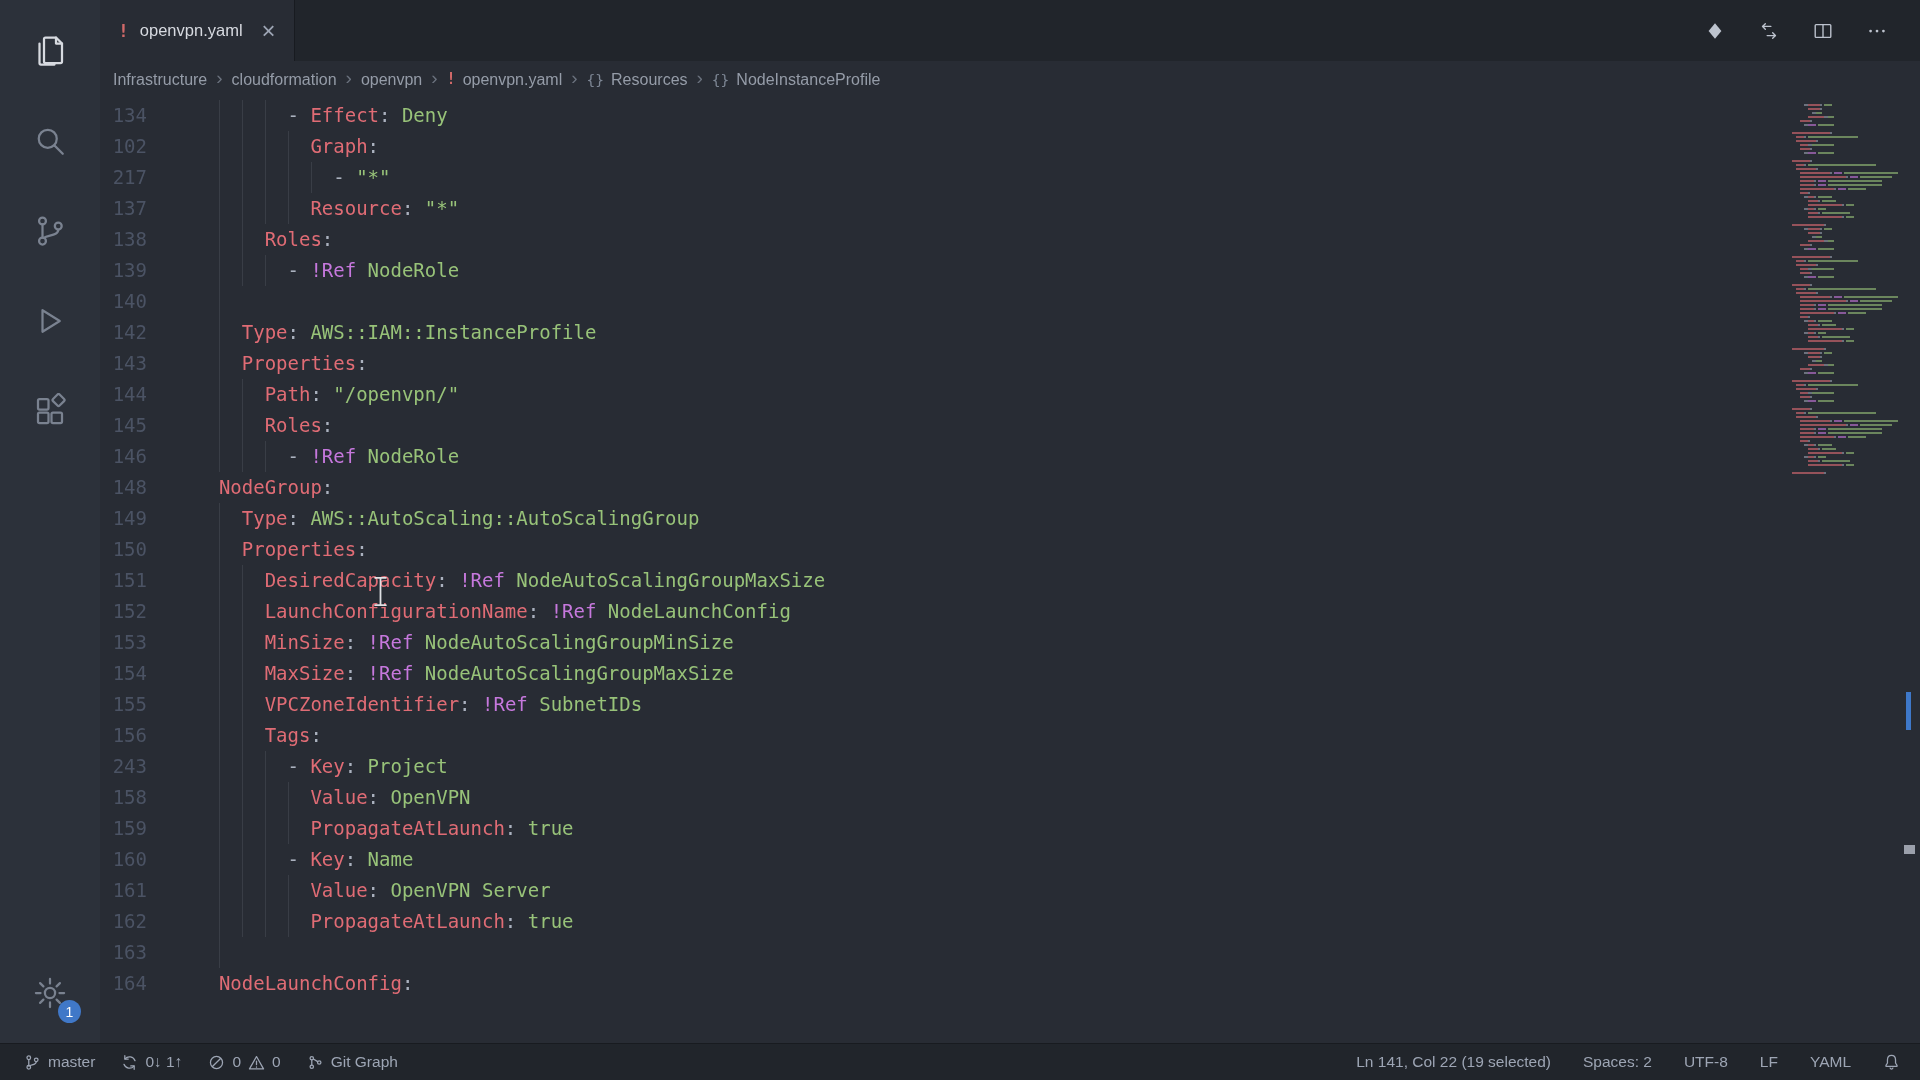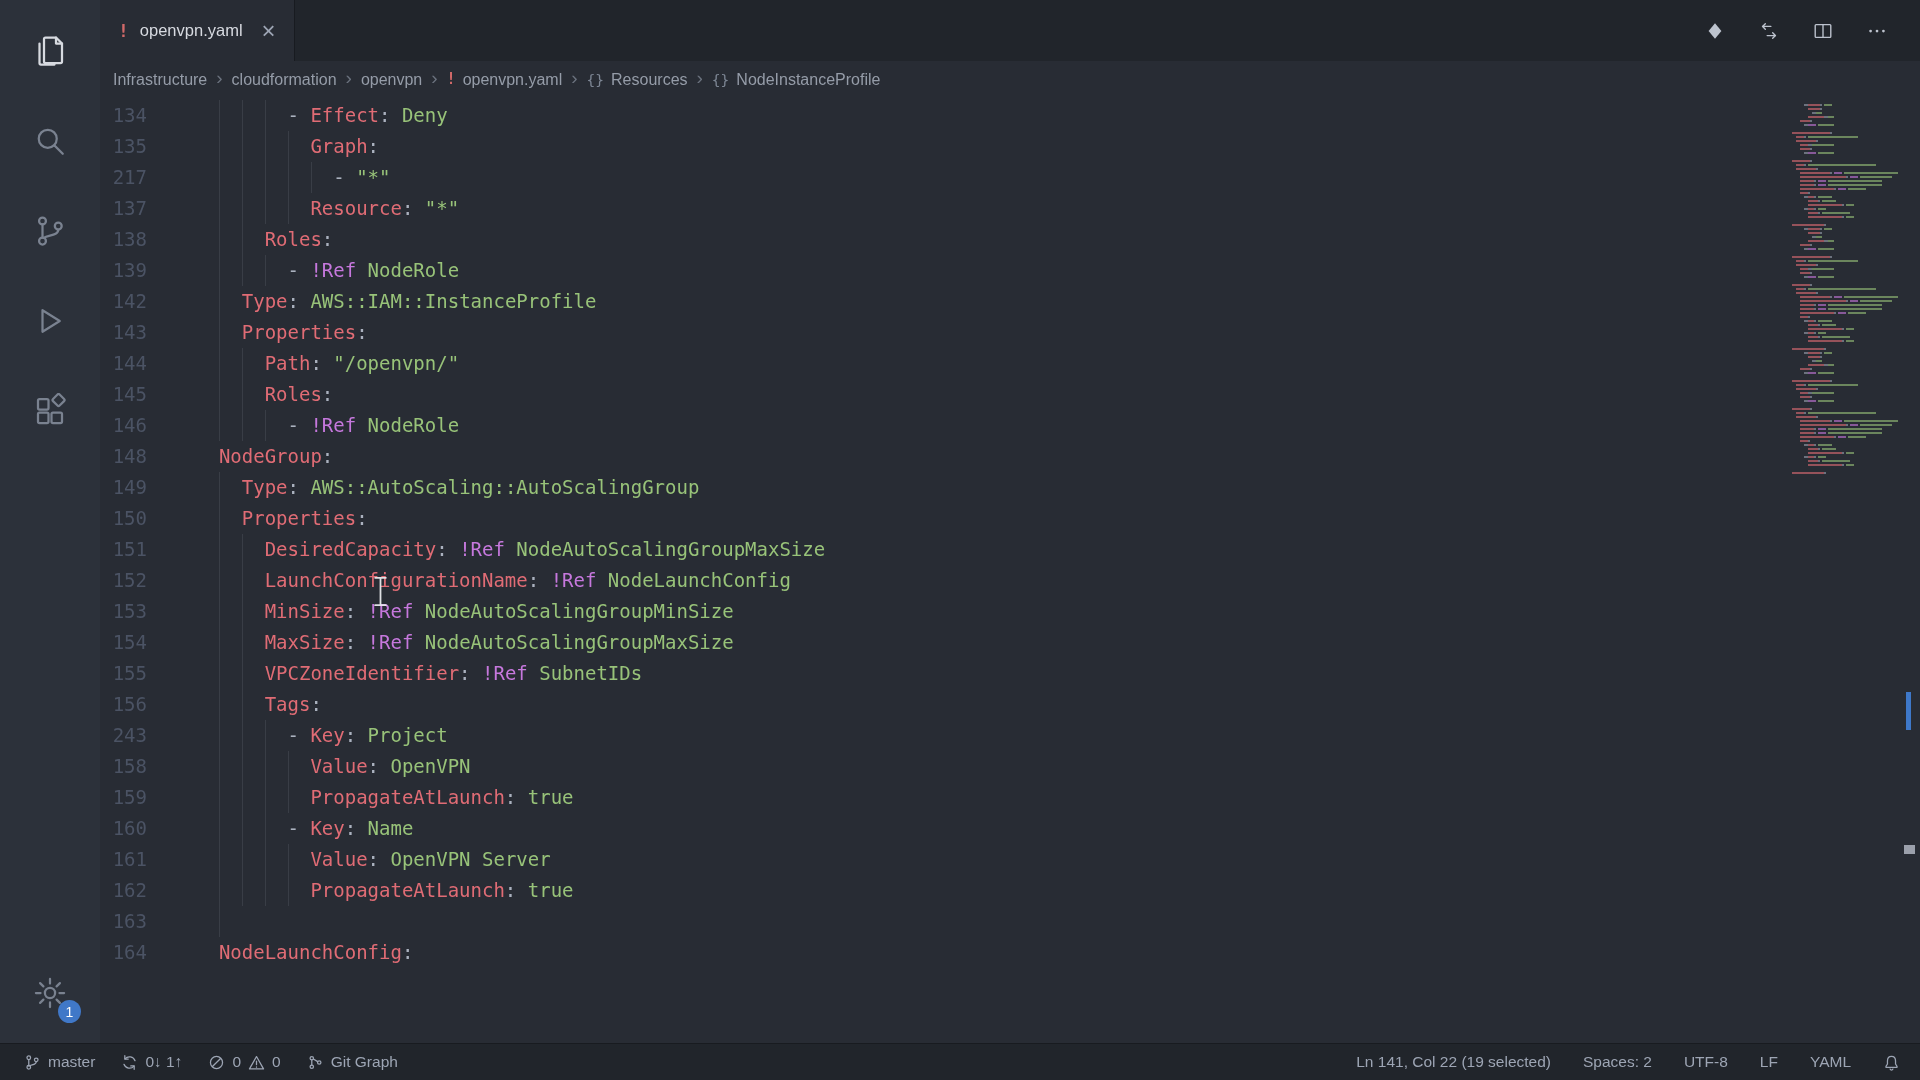--- a/index.html
+++ b/index.html
@@ -49,21 +49,21 @@
 .minimap{position:absolute;top:6px;right:22px;width:116px;bottom:0;overflow:hidden;padding-left:6px;cursor:pointer}
 .mrow{display:flex;height:2px;margin-bottom:2px}
 .mrow span{display:block;height:2px;flex:none}
 .ruler{position:absolute;top:0;right:0;width:22px;bottom:0}
 .mark-blue{position:absolute;right:9px;width:5px;top:594px;height:38px;background:#3e78c9}
 .mark-sq{position:absolute;right:5px;width:11px;height:9px;top:747px;background:#a7adb8;opacity:.9}
 .ibeam{position:absolute;left:272px;top:478px;width:17px;height:31px;opacity:.95;pointer-events:none}
 
 .status-bar{height:37px;flex:none;background:#21252b;border-top:1px solid #181b20;display:flex;align-items:center;padding:0 20px 0 24px;color:#9da5b4;font-size:15.5px}
 .sb-left{display:flex;align-items:center;gap:26px}
-.sb-right{margin-left:auto;display:flex;align-items:flex-end;gap:32px}
+.sb-right{margin-left:auto;display:flex;align-items:flex-start;gap:32px}
 .sb-item{display:flex;align-items:center;gap:7px;cursor:pointer;white-space:nowrap}
 .sb-icon{width:17px;height:17px;display:block}
 </style>
 </head>
 <body>
 
 <div class="app">
   <div class="body-row">
 
     <nav class="activity-bar">
@@ -183,38 +183,42 @@
           </span>
         </div>
 
       <div class="editor">
         <div class="code-region" id="code">
             <div class="line">
               <span class="ln">134</span>
               <pre class="codeline" style="background-image: repeating-linear-gradient(90deg, rgba(171, 178, 191, 0.13) 0px, rgba(171, 178, 191, 0.13) 1px, transparent 1px, transparent 22.8781px); background-repeat: no-repeat; background-position: 22.8781px 0px; background-size: 47.7563px 100%;"><span class="tk-p">        - </span><span class="tk-k">Effect</span><span class="tk-p">:</span><span class="tk-v"> Deny</span></pre>
             </div>
             <div class="line">
-              <span class="ln">135</span>
+              <span class="ln">102</span>
               <pre class="codeline" style="background-image: repeating-linear-gradient(90deg, rgba(171, 178, 191, 0.13) 0px, rgba(171, 178, 191, 0.13) 1px, transparent 1px, transparent 22.8781px); background-repeat: no-repeat; background-position: 22.8781px 0px; background-size: 70.6344px 100%;"><span class="tk-p">          </span><span class="tk-k">Graph</span><span class="tk-p">:</span></pre>
             </div>
             <div class="line">
               <span class="ln">217</span>
               <pre class="codeline" style="background-image: repeating-linear-gradient(90deg, rgba(171, 178, 191, 0.13) 0px, rgba(171, 178, 191, 0.13) 1px, transparent 1px, transparent 22.8781px); background-repeat: no-repeat; background-position: 22.8781px 0px; background-size: 93.5125px 100%;"><span class="tk-p">            - </span><span class="tk-s">"*"</span></pre>
             </div>
             <div class="line">
               <span class="ln">137</span>
               <pre class="codeline" style="background-image: repeating-linear-gradient(90deg, rgba(171, 178, 191, 0.13) 0px, rgba(171, 178, 191, 0.13) 1px, transparent 1px, transparent 22.8781px); background-repeat: no-repeat; background-position: 22.8781px 0px; background-size: 70.6344px 100%;"><span class="tk-p">          </span><span class="tk-k">Resource</span><span class="tk-p">: </span><span class="tk-s">"*"</span></pre>
             </div>
             <div class="line">
               <span class="ln">138</span>
               <pre class="codeline" style="background-image: repeating-linear-gradient(90deg, rgba(171, 178, 191, 0.13) 0px, rgba(171, 178, 191, 0.13) 1px, transparent 1px, transparent 22.8781px); background-repeat: no-repeat; background-position: 22.8781px 0px; background-size: 24.8781px 100%;"><span class="tk-p">      </span><span class="tk-k">Roles</span><span class="tk-p">:</span></pre>
             </div>
             <div class="line">
               <span class="ln">139</span>
               <pre class="codeline" style="background-image: repeating-linear-gradient(90deg, rgba(171, 178, 191, 0.13) 0px, rgba(171, 178, 191, 0.13) 1px, transparent 1px, transparent 22.8781px); background-repeat: no-repeat; background-position: 22.8781px 0px; background-size: 47.7563px 100%;"><span class="tk-p">        - </span><span class="tk-r">!Ref</span><span class="tk-v"> NodeRole</span></pre>
+            </div>
+            <div class="line">
+              <span class="ln">140</span>
+              <pre class="codeline" style="background-image: repeating-linear-gradient(90deg, rgba(171, 178, 191, 0.13) 0px, rgba(171, 178, 191, 0.13) 1px, transparent 1px, transparent 22.8781px); background-repeat: no-repeat; background-position: 22.8781px 0px; background-size: 2px 100%;"><span class="tk-p">    </span></pre>
             </div>
             <div class="line">
               <span class="ln">142</span>
               <pre class="codeline" style="background-image: repeating-linear-gradient(90deg, rgba(171, 178, 191, 0.13) 0px, rgba(171, 178, 191, 0.13) 1px, transparent 1px, transparent 22.8781px); background-repeat: no-repeat; background-position: 22.8781px 0px; background-size: 2px 100%;"><span class="tk-p">    </span><span class="tk-k">Type</span><span class="tk-p">:</span><span class="tk-v"> AWS::IAM::InstanceProfile</span></pre>
             </div>
             <div class="line">
               <span class="ln">143</span>
               <pre class="codeline" style="background-image: repeating-linear-gradient(90deg, rgba(171, 178, 191, 0.13) 0px, rgba(171, 178, 191, 0.13) 1px, transparent 1px, transparent 22.8781px); background-repeat: no-repeat; background-position: 22.8781px 0px; background-size: 2px 100%;"><span class="tk-p">    </span><span class="tk-k">Properties</span><span class="tk-p">:</span></pre>
             </div>
             <div class="line">

